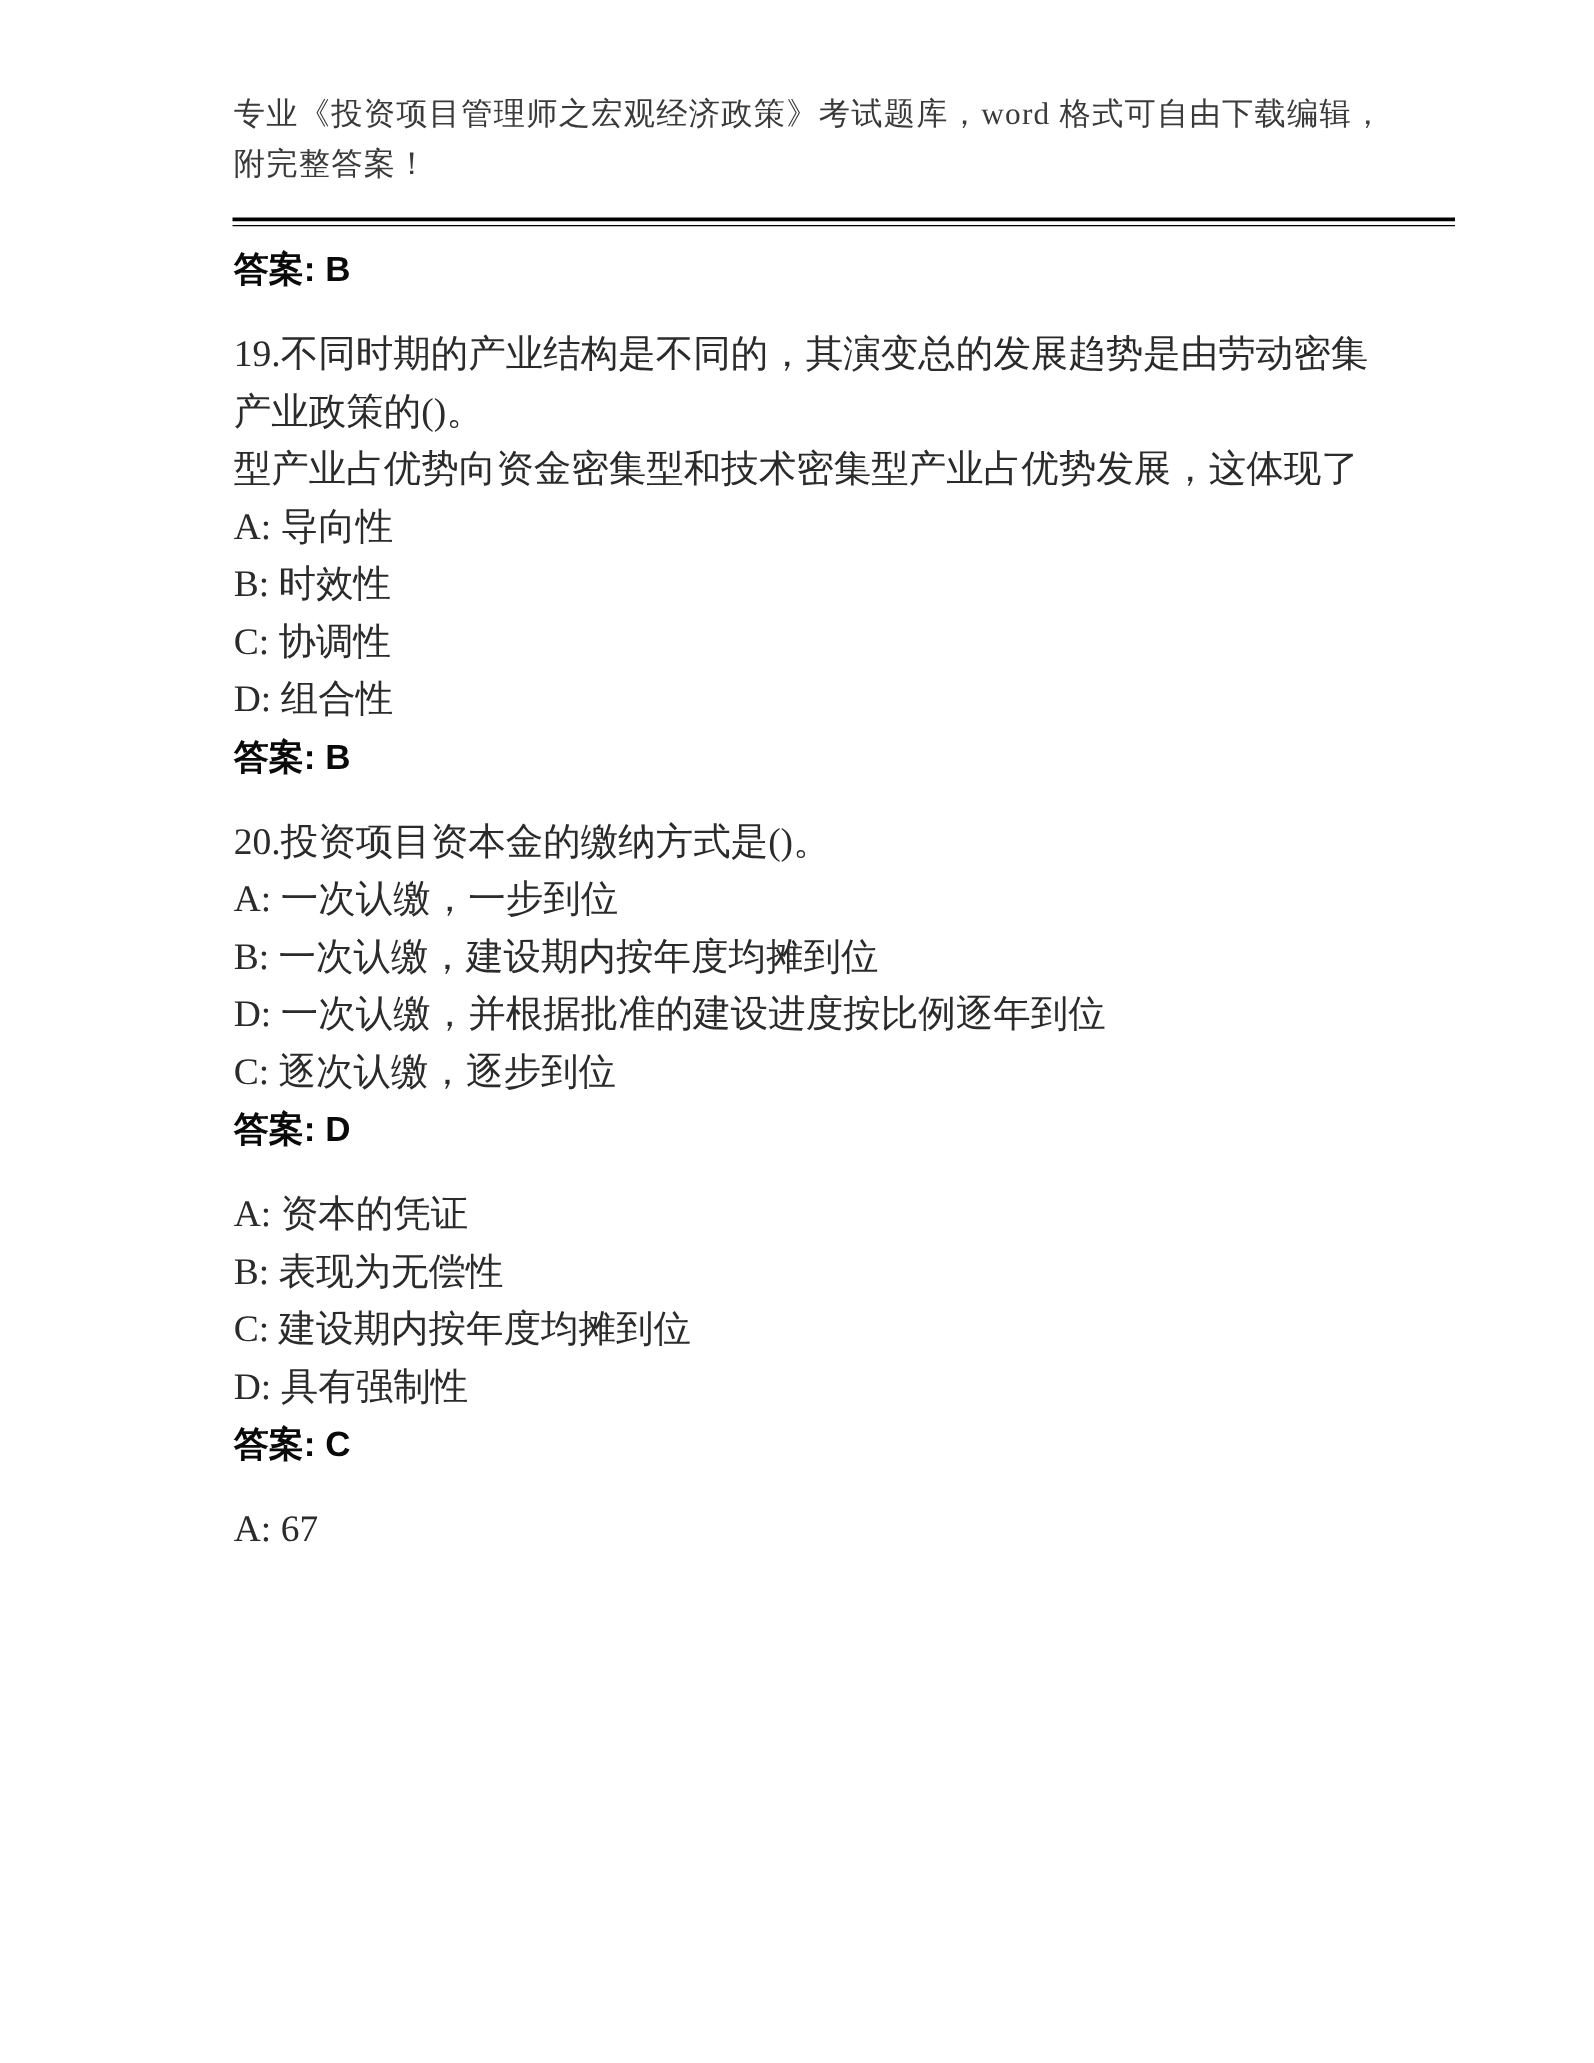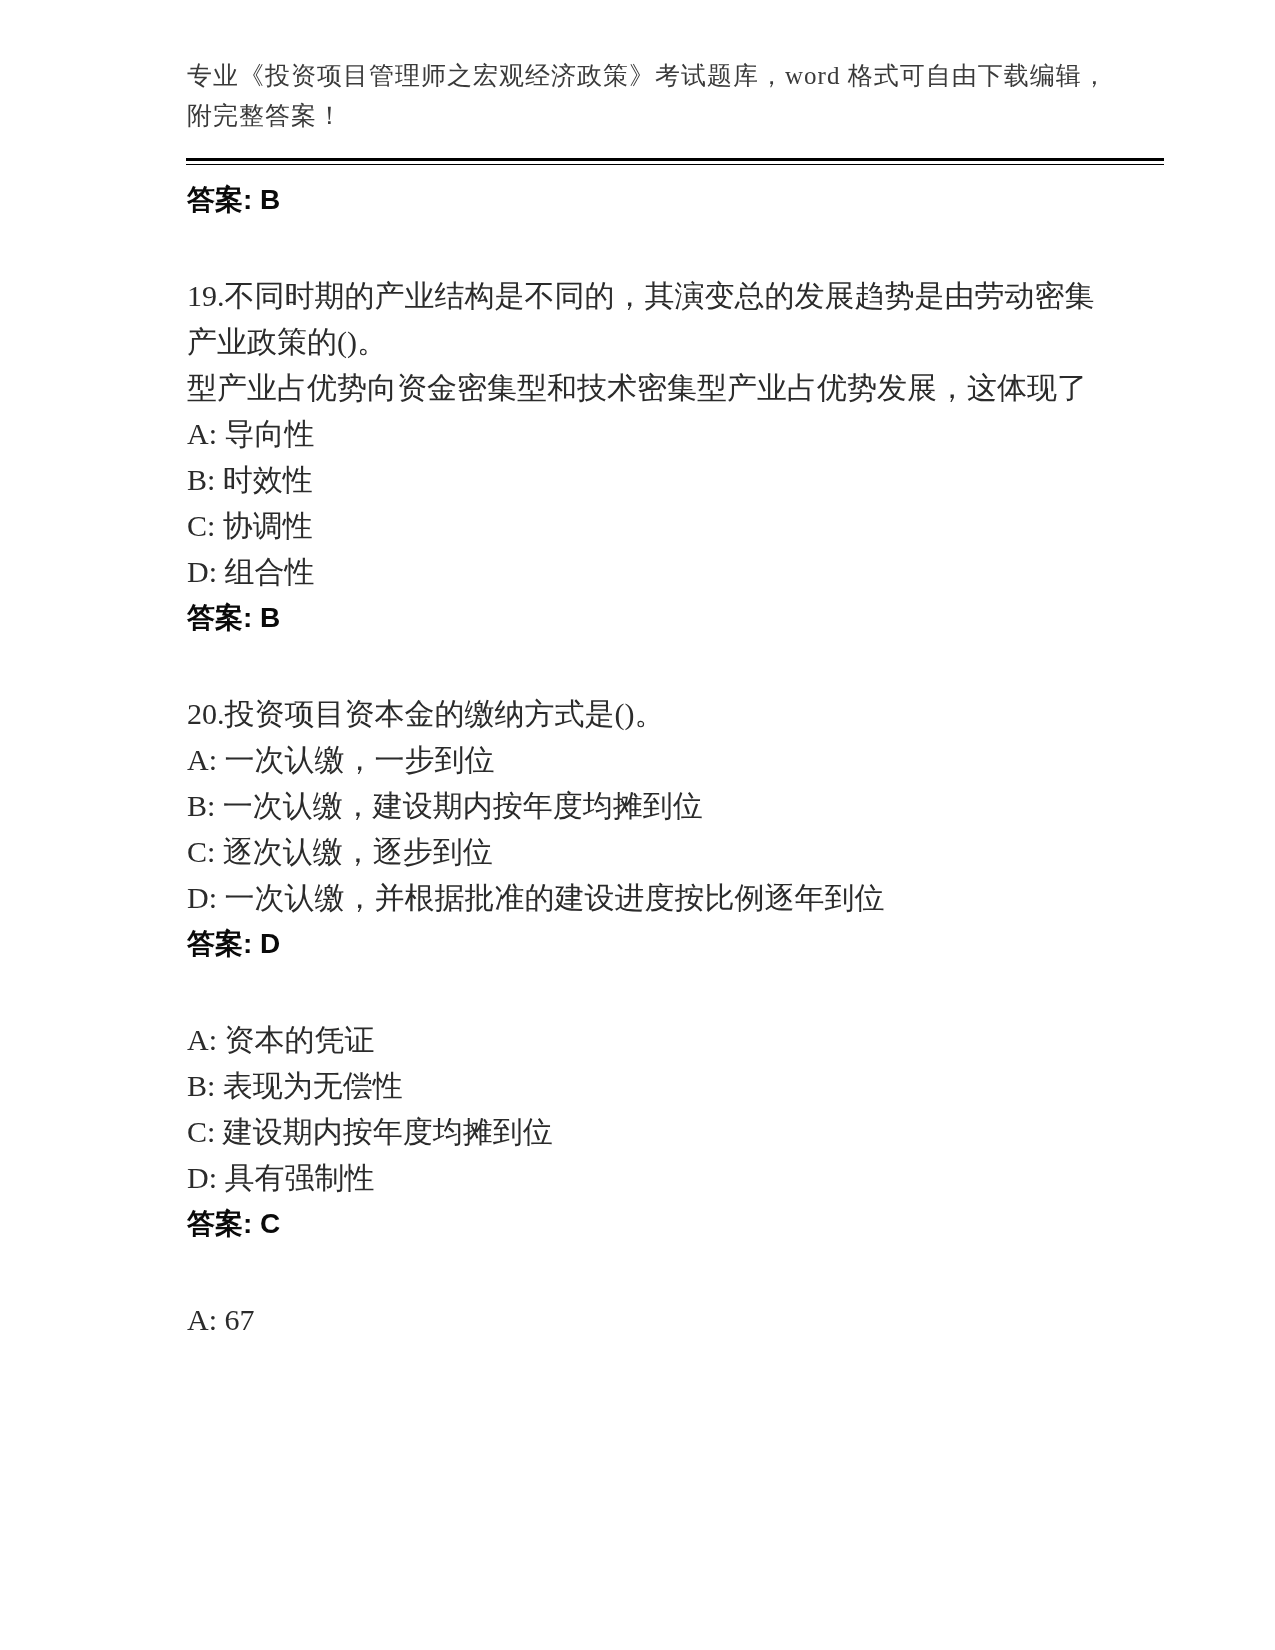--- a/index.html
+++ b/index.html
@@ -14,21 +14,21 @@
     background: #ffffff;
     overflow: hidden;
     font-family: "Liberation Serif", "DejaVu Serif", serif;
     color: #2b2b2b;
   }
   .content {
     margin-left: 187px;
     width: 1010px;
   }
   .doc-header {
-    padding-top: 56px;
+    padding-top: 72px;
     font-size: 25px;
     line-height: 40px;
     color: #3a3a3a;
     letter-spacing: 1px;
   }
   .header-line { white-space: nowrap; }
   .divider {
     margin-top: 22px;
     margin-left: -1px;
     width: 978px;
@@ -39,21 +39,21 @@
   .answer-line {
     font-family: "Liberation Sans", "DejaVu Sans", sans-serif;
     font-weight: 700;
     font-size: 28px;
     line-height: 46px;
     color: #0a0a0a;
     white-space: nowrap;
   }
   .intro-answer { margin-top: 12px; }
   .q-block {
-    margin-top: 50px;
+    margin-top: 22px;
     font-size: 30px;
     line-height: 46px;
   }
   .q-block.first { }
   .q-line, .option-line { white-space: nowrap; }
 </style>
 </head>
 <body>
 
 <div class="page">
@@ -84,22 +84,22 @@
     <div class="answer-line">答案: B</div>
   </section>
 
   <section class="q-block">
     <div class="q-lines">
             <div class="q-line">20.投资项目资本金的缴纳方式是()。</div>
           </div>
     <div class="q-options">
             <div class="option-line">A: 一次认缴，一步到位</div>
             <div class="option-line">B: 一次认缴，建设期内按年度均摊到位</div>
+            <div class="option-line">D: 一次认缴，并根据批准的建设进度按比例逐年到位</div>
             <div class="option-line">C: 逐次认缴，逐步到位</div>
-            <div class="option-line">D: 一次认缴，并根据批准的建设进度按比例逐年到位</div>
           </div>
     <div class="answer-line">答案: D</div>
   </section>
 
   <section class="q-block">
     <div class="q-options">
             <div class="option-line">A: 资本的凭证</div>
             <div class="option-line">B: 表现为无偿性</div>
             <div class="option-line">C: 建设期内按年度均摊到位</div>
             <div class="option-line">D: 具有强制性</div>

